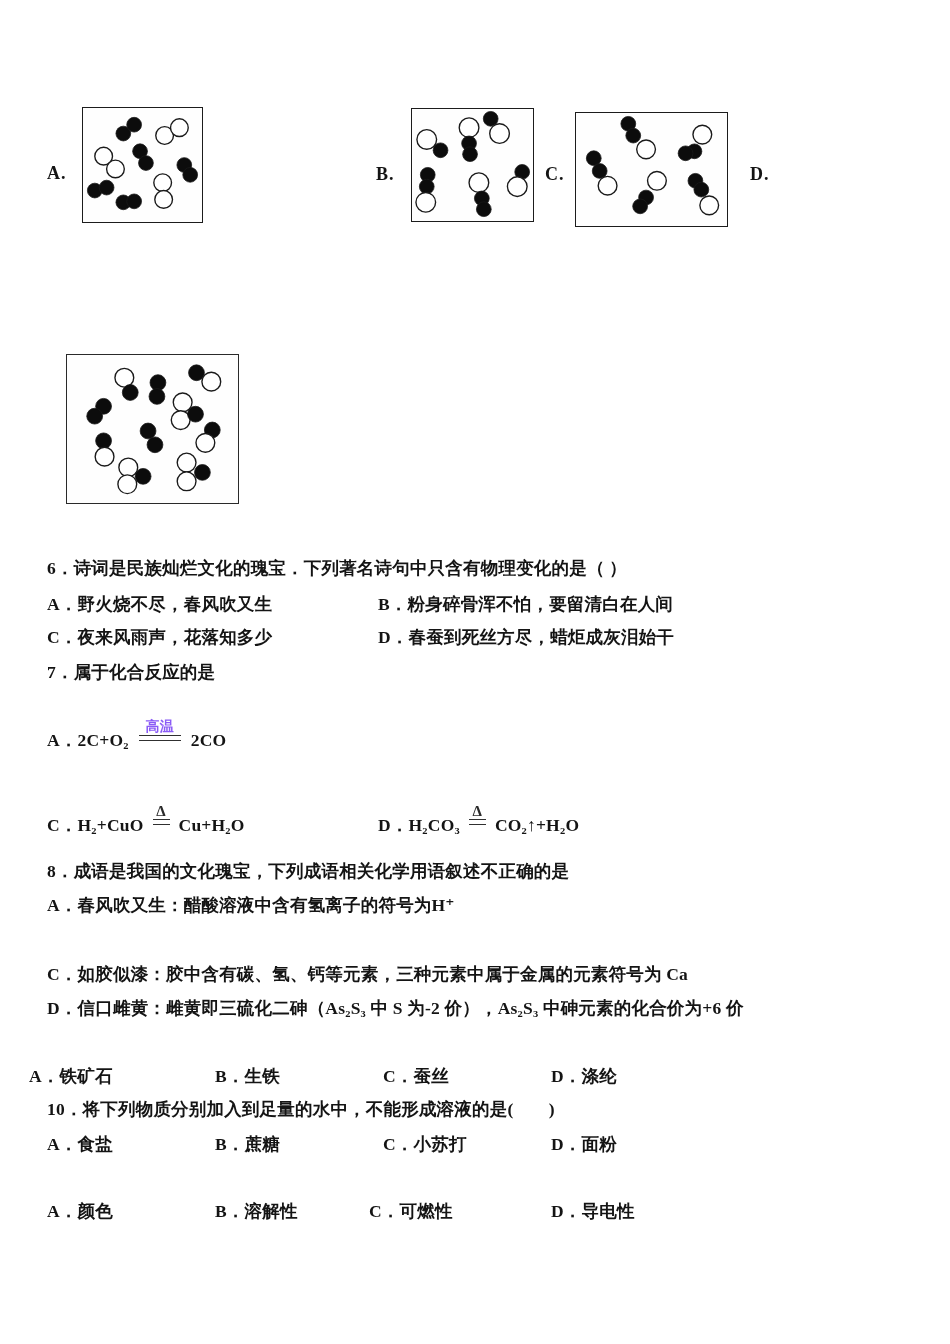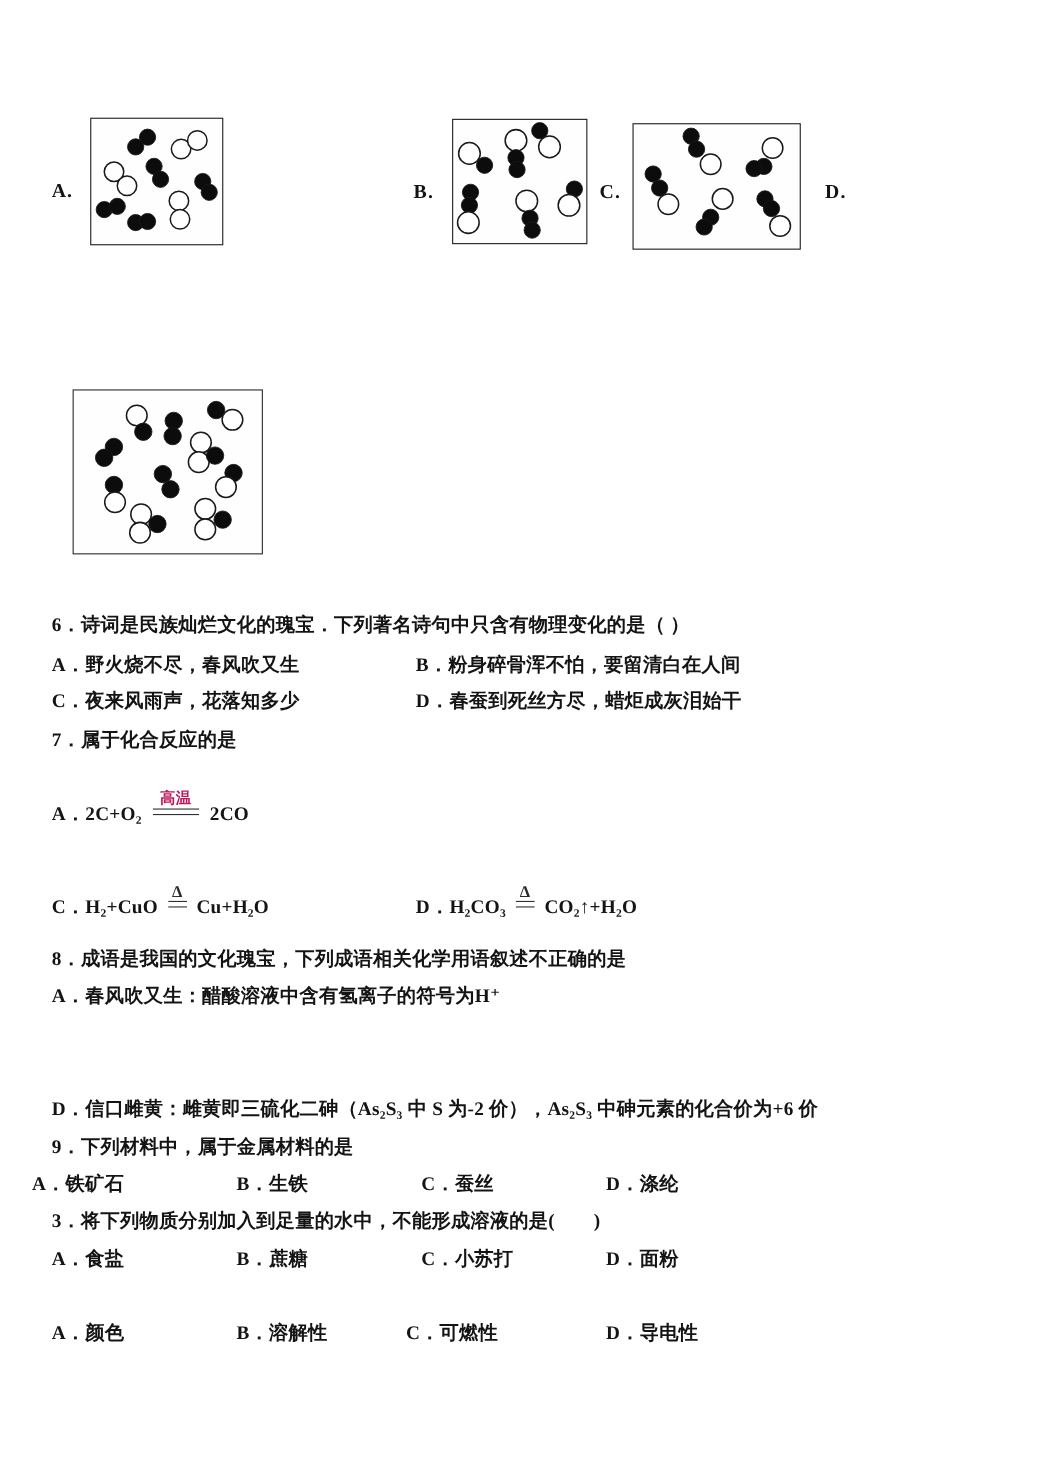--- a/index.html
+++ b/index.html
@@ -16,21 +16,21 @@
     position:absolute;font-size:18px;font-weight:700;letter-spacing:1px;
   }
   .molbox{
     position:absolute;background:#fefefe;border:1.7px solid #1c1c1c;box-sizing:border-box;
   }
   .molbox.thin{border-width:1.2px;border-color:#2a2a2a;}
   .cond{
     display:inline-block;text-align:center;vertical-align:15px;margin:0 10px;
   }
   .cond .t{
-    display:block;font-size:14px;font-weight:700;color:#be185d;line-height:16px;
+    display:block;font-size:14px;font-weight:700;color:#8b5cf6;line-height:16px;
     border-bottom:1.3px solid #303030;padding:0 2px;
   }
   .cond .l{
     display:block;height:2.5px;border-bottom:1.3px solid #303030;margin-top:1.5px;
   }
   .cond.narrow .t{min-width:13px;font-size:15px;color:#2b2b2b;}
   .cond.narrow{margin:0 9px;}
   .cond.wide .t{min-width:38px;}
 </style>
 </head>
@@ -138,29 +138,29 @@
 
   <div class="line" style="left:47px;top:803px">
     <span>C．H₂+CuO</span><span class="cond narrow"><span class="t">Δ</span><span class="l"></span></span><span>Cu+H₂O</span>
   </div>
   <div class="line" style="left:378px;top:803px">
     <span>D．H₂CO₃</span><span class="cond narrow"><span class="t">Δ</span><span class="l"></span></span><span>CO₂↑+H₂O</span>
   </div>
 
   <div class="line" style="left:47px;top:861px">8．成语是我国的文化瑰宝，下列成语相关化学用语叙述不正确的是</div>
   <div class="line" style="left:47px;top:895px">A．春风吹又生：醋酸溶液中含有氢离子的符号为H⁺</div>
+  <div class="line" style="left:47px;top:964px">C．如胶似漆：胶中含有碳、氢、钙等元素，三种元素中属于金属的元素符号为 Ca</div>
   <div class="line" style="left:47px;top:998px">D．信口雌黄：雌黄即三硫化二砷（As₂S₃ 中 S 为-2 价），As₂S₃ 中砷元素的化合价为+6 价</div>
 
-  <div class="line" style="left:47px;top:1032px">9．下列材料中，属于金属材料的是</div>
   <div class="line" style="left:29px;top:1066px">A．铁矿石</div>
   <div class="line" style="left:215px;top:1066px">B．生铁</div>
   <div class="line" style="left:383px;top:1066px">C．蚕丝</div>
   <div class="line" style="left:551px;top:1066px">D．涤纶</div>
 
-  <div class="line" style="left:47px;top:1099px">3．将下列物质分别加入到足量的水中，不能形成溶液的是(　　)</div>
+  <div class="line" style="left:47px;top:1099px">10．将下列物质分别加入到足量的水中，不能形成溶液的是(　　)</div>
   <div class="line" style="left:47px;top:1134px">A．食盐</div>
   <div class="line" style="left:215px;top:1134px">B．蔗糖</div>
   <div class="line" style="left:383px;top:1134px">C．小苏打</div>
   <div class="line" style="left:551px;top:1134px">D．面粉</div>
 
   <div class="line" style="left:47px;top:1201px">A．颜色</div>
   <div class="line" style="left:215px;top:1201px">B．溶解性</div>
   <div class="line" style="left:369px;top:1201px">C．可燃性</div>
   <div class="line" style="left:551px;top:1201px">D．导电性</div>
 

